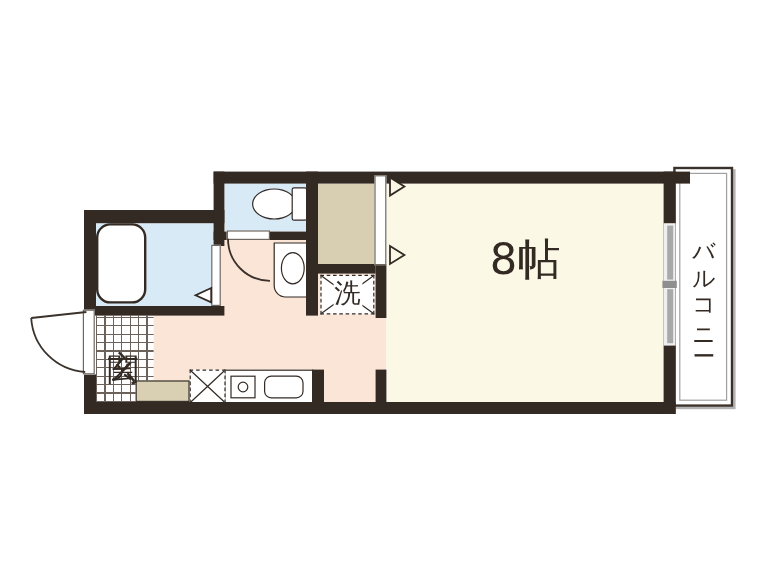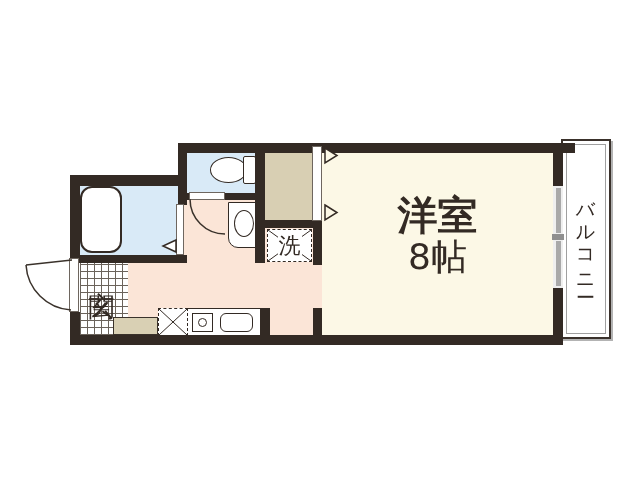--- a/index.html
+++ b/index.html
@@ -110,21 +110,20 @@
 
     <path d="M 268 230 L 311 261 M 311 230 L 268 261" stroke="#332a24" stroke-width="1"></path>
 
     <polygon points="176,240 163,246 176,252" fill="#ffffff" stroke="#332a24" stroke-width="1.5"></polygon>
 
     <polygon points="325,148 337,155.5 325,163" fill="#fcf8e6" stroke="#332a24" stroke-width="1.5"></polygon>
     <polygon points="325,205 337,212.5 325,220" fill="#fcf8e6" stroke="#332a24" stroke-width="1.5"></polygon>
   </svg>
 
   <div class="abs label" style="left:322px;top:195px;width:231px;text-align:center;">
-    <div style="font-size:40px;font-weight:bold;">洋室</div>
     <div style="font-size:36px;font-weight:normal;margin-top:4px;">8帖</div>
   </div>
 
 
   <div class="abs label" style="left:267px;top:229px;width:45px;height:33px;display:flex;align-items:center;justify-content:center;">
     <span style="font-size:22px;background:#ffffff;padding:0 1px;">洗</span>
   </div>
 
   <div class="abs label vtext" style="left:89px;top:270px;font-size:26px;letter-spacing:5px;">玄関</div>
 

